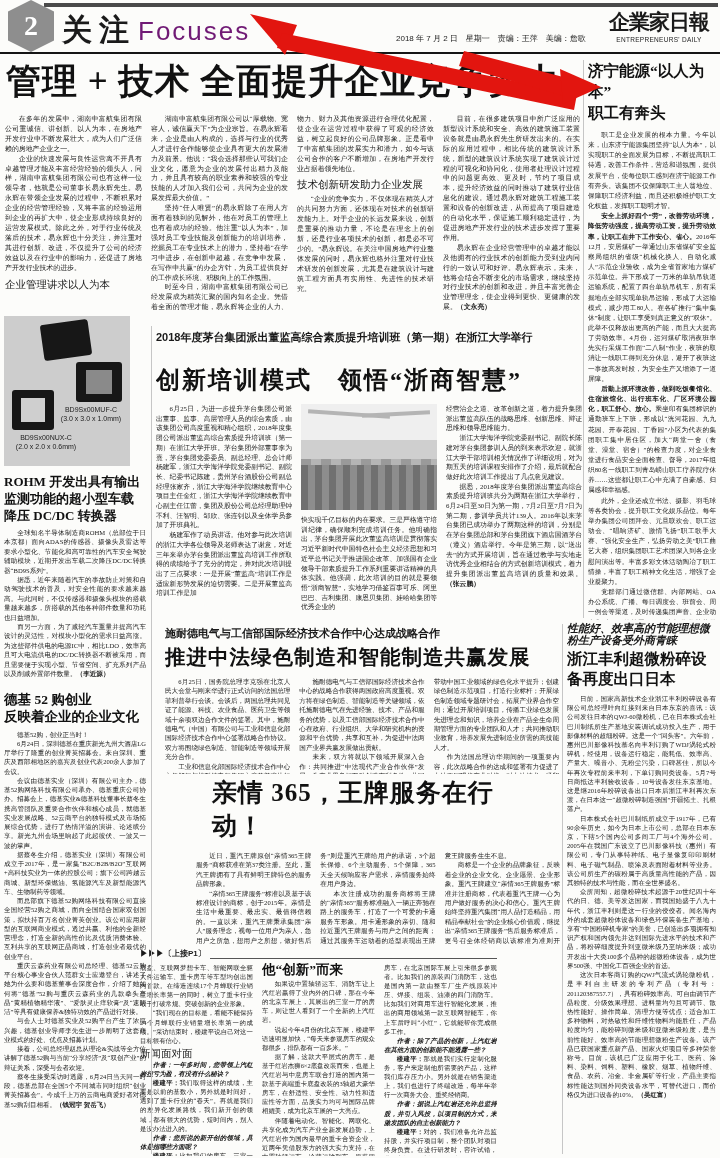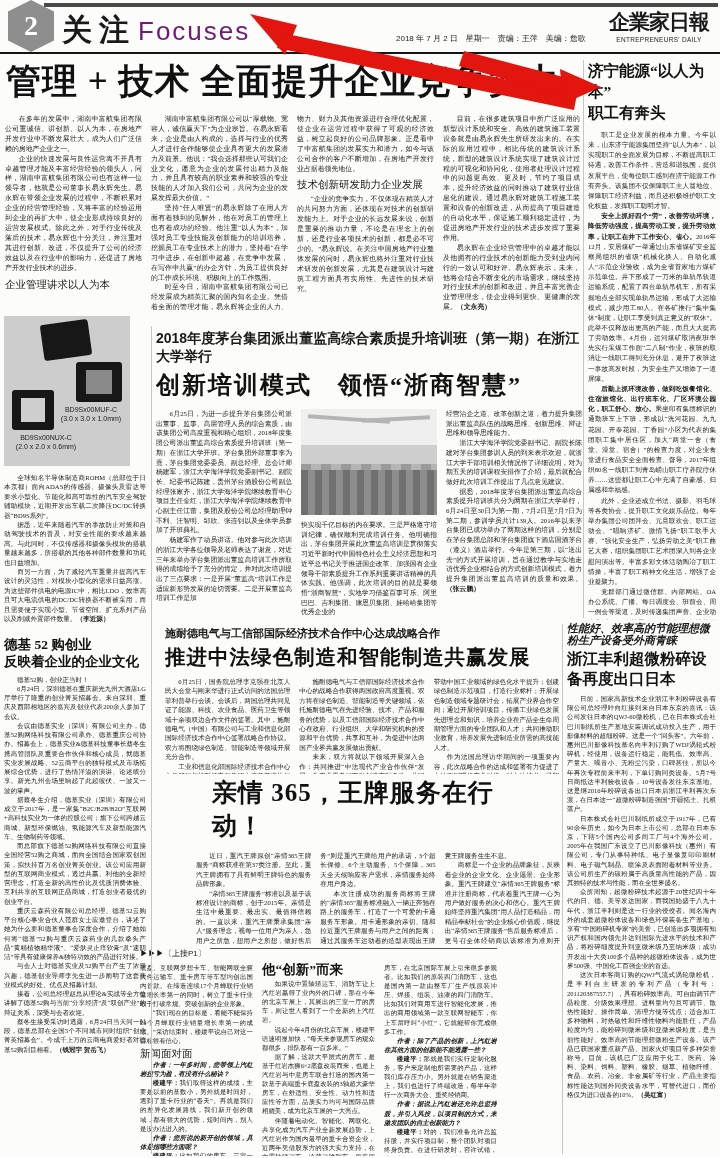--- a/index.html
+++ b/index.html
@@ -35,21 +35,21 @@
                  letter-spacing:1px;white-space:nowrap;}
   .lead-body{position:absolute;left:5px;top:114px;width:575px;height:200px;
              column-count:4;column-gap:9px;font-size:6.9px;line-height:9.9px;overflow:hidden;}
   .lead-body .para.subhead{font-size:10.5px;line-height:13px;margin:5px 0 3px;}
   
   .jining{position:absolute;left:588px;top:60px;width:128px;height:560px;overflow:hidden;}
   .jining h2{font-size:15.5px;line-height:21px;margin-bottom:7px;}
   .jining .body{font-size:6.6px;line-height:10.15px;}
   
   .moutai{position:absolute;left:156px;top:330px;width:426px;height:293px;overflow:hidden;}
-  .moutai .kicker{font-size:14px;margin-bottom:3px;}
+  .moutai .kicker{font-size:11px;margin-bottom:19px;}
   .moutai h2{font-size:24px;letter-spacing:2px;margin:2px 0 8px;}
   .cols{display:flex;gap:9px;}
   .moutai .col{flex:1;font-size:6.8px;line-height:9.7px;height:224px;overflow:hidden;}
   .photo{position:relative;height:106px;background:#dcdcdc;margin-bottom:5px;overflow:hidden;}
   .ph-ceiling{position:absolute;left:0;top:0;right:0;height:34%;background:#efefef;}
   .ph-beam1,.ph-beam2{position:absolute;top:8%;height:4px;background:#b4b4b4;}
   .ph-beam1{left:5%;width:60%;transform:rotate(4deg);}
   .ph-beam2{left:45%;width:50%;transform:rotate(-3deg);}
   .ph-wall{position:absolute;left:0;top:34%;right:0;height:24%;background:#cfcfcf;}
   .ph-crowd{position:absolute;left:0;bottom:0;right:0;height:42%;
@@ -60,21 +60,21 @@
   .schneider{position:absolute;left:165px;top:626px;width:394px;height:148px;overflow:hidden;}
   .schneider .kicker{font-size:11px;}
   .schneider h2{font-size:20.5px;letter-spacing:1px;margin:2px 0 6px;}
   .schneider .col{flex:1;font-size:6.6px;line-height:9.4px;height:104px;overflow:hidden;}
   
   .qinqing{position:absolute;left:196px;top:776px;width:364px;height:168px;overflow:hidden;}
   .qinqing h2{font-size:25px;letter-spacing:1px;margin:0 16px 9px;}
   .qinqing .col{flex:1;font-size:6.6px;line-height:9.4px;height:124px;overflow:hidden;}
   
   .cont{position:absolute;left:140px;top:948px;width:357px;height:208px;overflow:hidden;}
-  .cont-marker{display:flex;align-items:flex-start;gap:4px;font-size:8px;font-weight:normal;
+  .cont-marker{display:flex;align-items:flex-end;gap:4px;font-size:8px;font-weight:bold;
                font-family:"Liberation Sans",sans-serif;}
   .mline{flex:1;height:1px;background:#555;}
   .cont .cols{margin-top:4px;}
   .cont .col{flex:1;font-size:6.4px;line-height:9.1px;height:196px;overflow:hidden;}
   .cont-headline{font-size:13.5px;margin:2px 0 5px;}
   .cont .para.subhead{font-size:10.5px;margin:4px 0 2px;}
   
   .fengli{position:absolute;left:567px;top:622px;width:149px;height:534px;overflow:hidden;}
   .fengli .kicker{font-size:11px;line-height:12px;font-style:italic;font-family:"Liberation Serif",serif;}
   .fengli h2{font-size:15.5px;line-height:20px;margin:3px 0 5px;}
@@ -269,20 +269,21 @@
         </div>
       <div class="chip-label lblA">
         <span>BD9Sx00MUF-C</span><br>
         <span>(3.0 x 3.0 x 1.0mm)</span>
       </div>
       <div class="chip-label lblB">
         <span>BD9Sx00NUX-C</span><br>
         <span>(2.0 x 2.0 x 0.6mm)</span>
       </div>
     </div>
+    <h3 class="rohm-headline">ROHM 开发出具有输出监测功能的超小型车载降压 DC/DC 转换器</h3>
     <div class="rohm-body">
         <p class="para">全球知名半导体制造商ROHM（总部位于日本京都）面向ADAS的传感器、摄像头及雷达等要求小型化、节能化和高可靠性的汽车安全驾驶辅助模块，近期开发出车载二次降压DC/DC转换器“BD9S系列”。</p>
         <p class="para">据悉，近年来随着汽车的事故防止对策和自动驾驶技术的普及，对安全性能的要求越来越高。与此同时，不仅传感器和摄像头模块的搭载量越来越多，所搭载的其他各种部件数量和功耗也日益增加。</p>
         <p class="para">而另一方面，为了减轻汽车重量并提高汽车设计的灵活性，对模块小型化的需求日益高涨。为这些部件供电的电源IC中，相比LDO，效率高且可大电流供电的DC/DC转换器不断被采用，而且需要便于实现小型、节省空间、扩充系列产品以及削减外置部件数量。<span class="tail">（李近源）</span></p>
       </div>
     <h3 class="deji-headline">
       <span>德基 52 购创业</span><br>
       <span>反映着企业的企业文化</span>
     </h3>
     <div class="deji-body">

